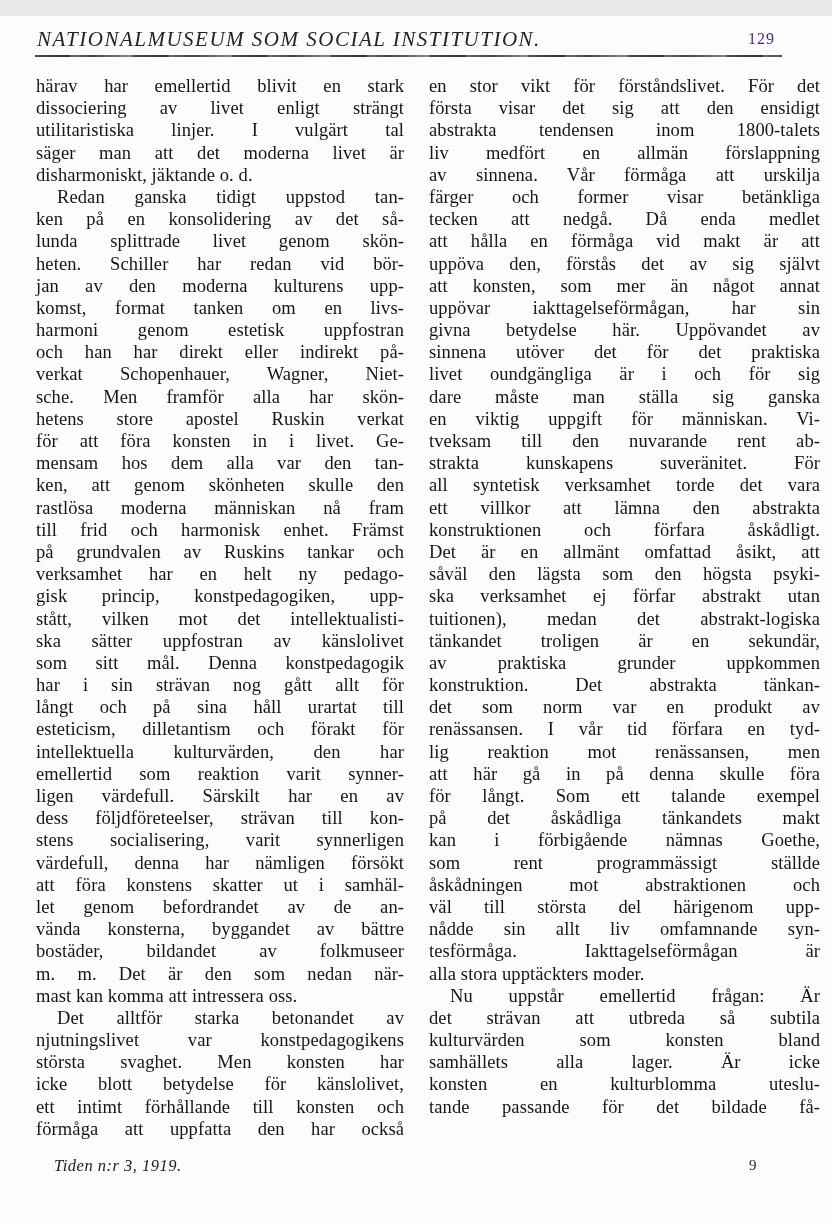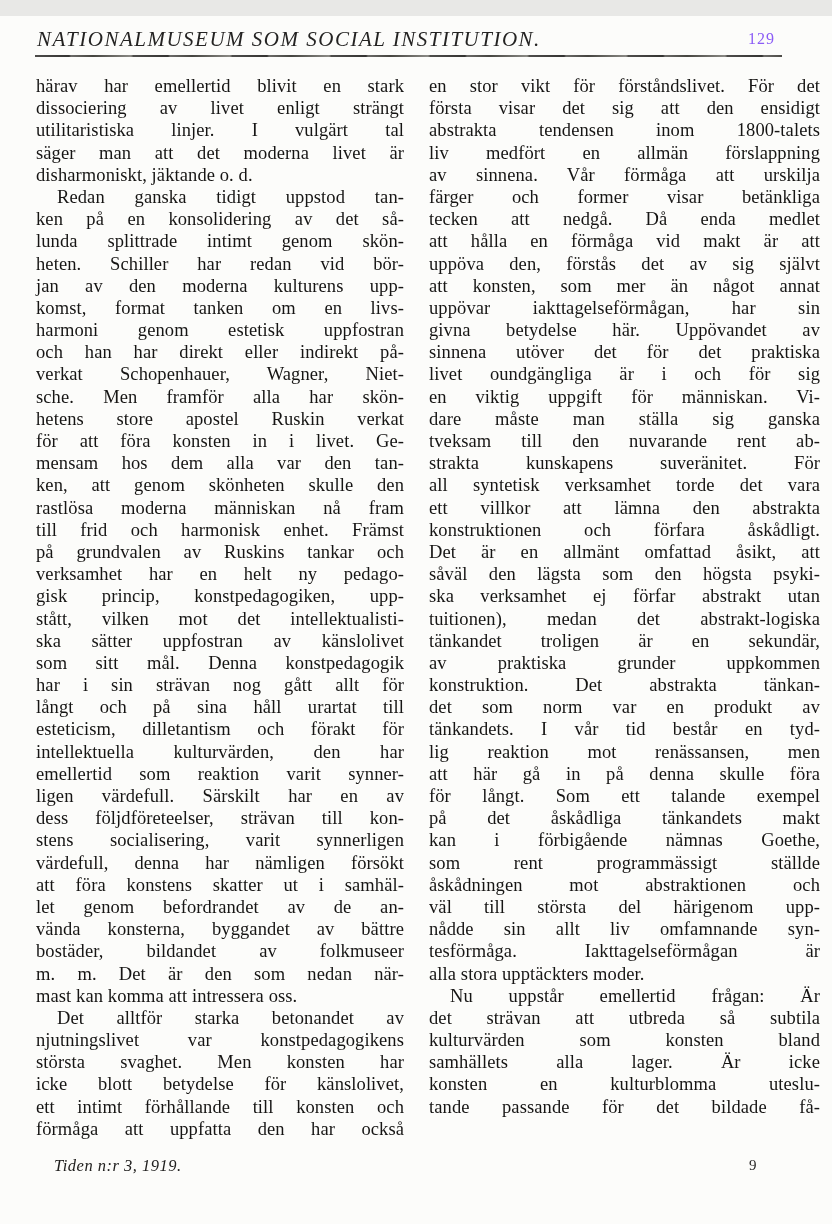--- a/index.html
+++ b/index.html
@@ -33,21 +33,21 @@
     letter-spacing: 1.5px;
     white-space: nowrap;
     color: #242322;
   }
   .page-number {
     position: absolute;
     right: 22px;
     top: 3px;
     font-size: 16px;
     letter-spacing: 1px;
-    color: #8b5cf6;
+    color: #4c1d95;
   }
   .head-rule {
     position: absolute;
     top: 39px;
     left: 35px;
     width: 747px;
     height: 2px;
     background: repeating-linear-gradient(
       90deg,
       #4d4c4a 0px, #343331 34px, #6b6a67 36px,
@@ -102,21 +102,21 @@
   <div class="head-rule"></div>
 
   <div id="col-left" class="col col-left">
       <div class="line">härav har emellertid blivit en stark</div>
       <div class="line">dissociering av livet enligt strängt</div>
       <div class="line">utilitaristiska linjer.  I vulgärt tal</div>
       <div class="line">säger man att det moderna livet är</div>
       <div class="line end">disharmoniskt, jäktande o. d.</div>
       <div class="line start">Redan ganska tidigt uppstod tan-</div>
       <div class="line">ken på en konsolidering av det så-</div>
-      <div class="line">lunda splittrade intimt genom skön-</div>
+      <div class="line">lunda splittrade livet genom skön-</div>
       <div class="line">heten.  Schiller har redan vid bör-</div>
       <div class="line">jan av den moderna kulturens upp-</div>
       <div class="line">komst, format tanken om en livs-</div>
       <div class="line">harmoni genom estetisk uppfostran</div>
       <div class="line">och han har direkt eller indirekt på-</div>
       <div class="line">verkat Schopenhauer, Wagner, Niet-</div>
       <div class="line">sche.  Men framför alla har skön-</div>
       <div class="line">hetens store apostel Ruskin verkat</div>
       <div class="line">för att föra konsten in i livet.  Ge-</div>
       <div class="line">mensam hos dem alla var den tan-</div>
@@ -160,36 +160,36 @@
       <div class="line">av sinnena.  Vår förmåga att urskilja</div>
       <div class="line">färger och former visar betänkliga</div>
       <div class="line">tecken att nedgå.  Då enda medlet</div>
       <div class="line">att hålla en förmåga vid makt är att</div>
       <div class="line">uppöva den, förstås det av sig självt</div>
       <div class="line">att konsten, som mer än något annat</div>
       <div class="line">uppövar iakttagelseförmågan, har sin</div>
       <div class="line">givna betydelse här.  Uppövandet av</div>
       <div class="line">sinnena utöver det för det praktiska</div>
       <div class="line">livet oundgängliga är i och för sig</div>
+      <div class="line">dare måste man ställa sig ganska</div>
       <div class="line">en viktig uppgift för människan.  Vi-</div>
-      <div class="line">dare måste man ställa sig ganska</div>
       <div class="line">tveksam till den nuvarande rent ab-</div>
       <div class="line">strakta kunskapens suveränitet.  För</div>
       <div class="line">all syntetisk verksamhet torde det vara</div>
       <div class="line">ett villkor att lämna den abstrakta</div>
       <div class="line">konstruktionen och förfara åskådligt.</div>
       <div class="line">Det är en allmänt omfattad åsikt, att</div>
       <div class="line">såväl den lägsta som den högsta psyki-</div>
       <div class="line">ska verksamhet ej förfar abstrakt utan</div>
       <div class="line">tuitionen), medan det abstrakt-logiska</div>
       <div class="line">tänkandet troligen är en sekundär,</div>
       <div class="line">av praktiska grunder uppkommen</div>
       <div class="line">konstruktion.  Det abstrakta tänkan-</div>
       <div class="line">det som norm var en produkt av</div>
-      <div class="line">tänkandets.  I vår tid består en tyd-</div>
+      <div class="line">renässansen.  I vår tid förfara en tyd-</div>
       <div class="line">lig reaktion mot renässansen, men</div>
       <div class="line">att här gå in på denna skulle föra</div>
       <div class="line">för långt.  Som ett talande exempel</div>
       <div class="line">på det åskådliga tänkandets makt</div>
       <div class="line">kan i förbigående nämnas Goethe,</div>
       <div class="line">som rent programmässigt ställde</div>
       <div class="line">åskådningen mot abstraktionen och</div>
       <div class="line">väl till största del härigenom upp-</div>
       <div class="line">nådde sin allt liv omfamnande syn-</div>
       <div class="line">tesförmåga.  Iakttagelseförmågan är</div>

